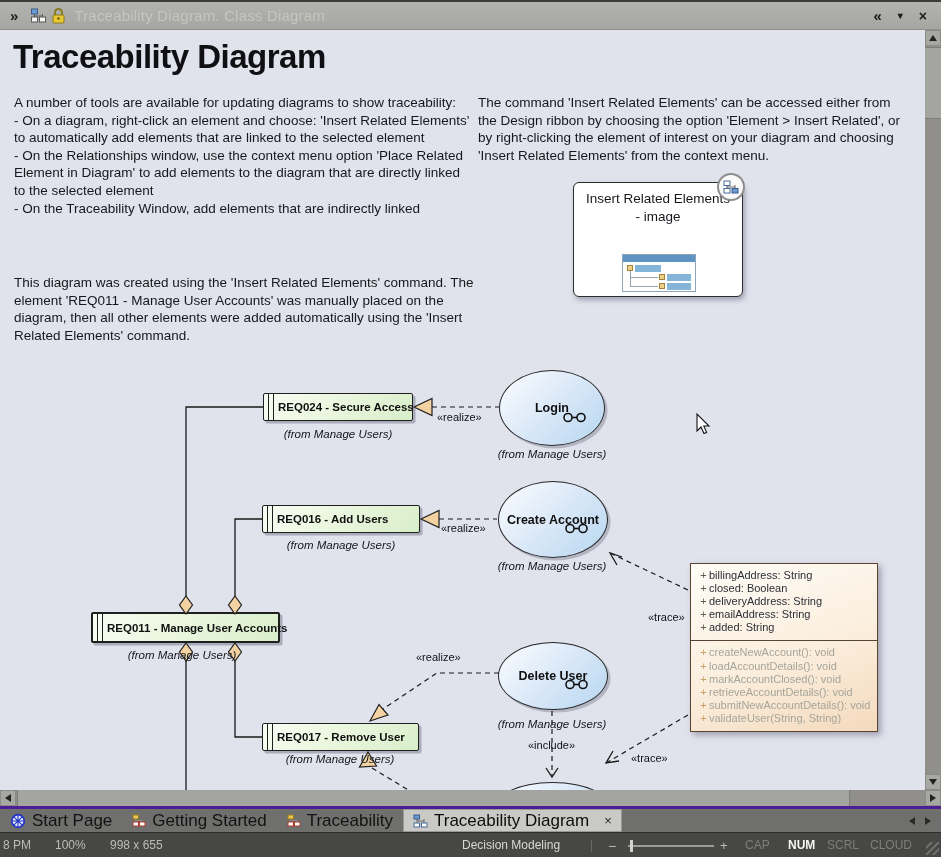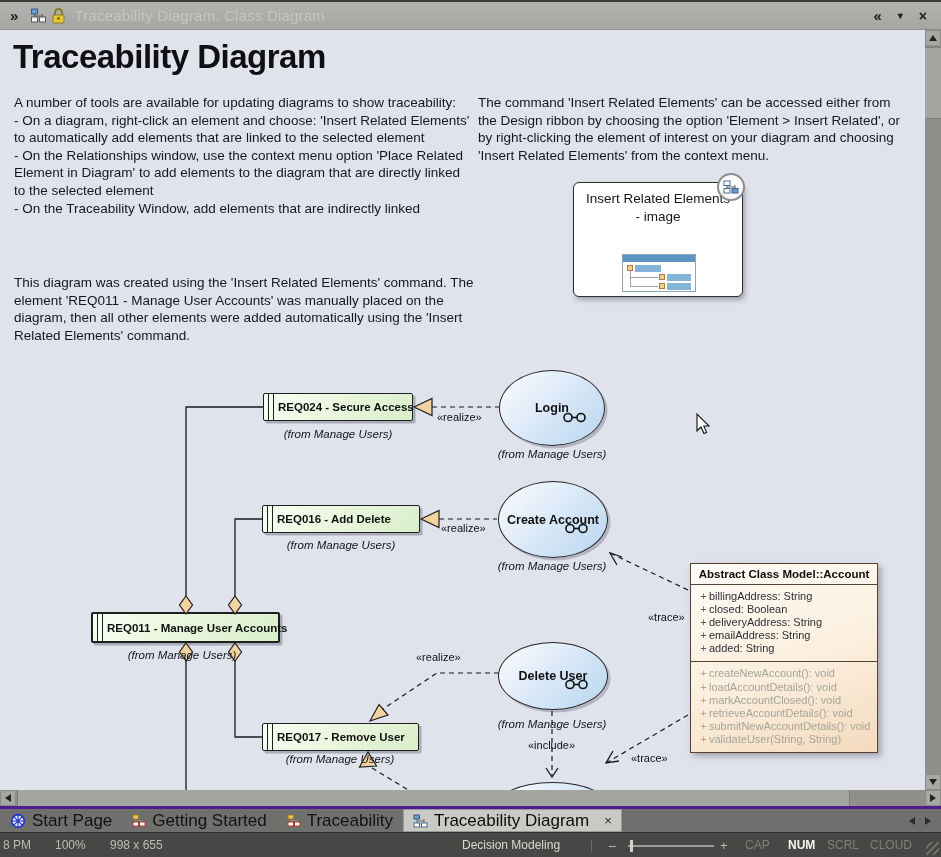--- a/index.html
+++ b/index.html
@@ -224,21 +224,21 @@
       </g>
       <g transform="translate(697,384)">
         <polygon points="0,0 0,17 4,13 7,19.5 9.6,18.4 6.8,12 12,12" fill="#fff" stroke="#111" stroke-width="1.1"></polygon>
       </g>
     </svg>
 
     <div class="req" id="req024">
         <span>REQ024 - Secure Access</span>
       </div>
     <div class="req" id="req016">
-        <span>REQ016 - Add Delete</span>
+        <span>REQ016 - Add Users</span>
       </div>
     <div class="req" id="req011">
         <span>REQ011 - Manage User Accounts</span>
       </div>
     <div class="req" id="req017">
         <span>REQ017 - Remove User</span>
       </div>
 
     <div class="uc" id="uc-login">
       <span>Login</span>
@@ -260,21 +260,20 @@
       <span>Delete User</span>
       <svg class="uc-glyph" width="26" height="11" viewBox="0 0 26 11">
         <circle cx="6" cy="5.5" r="4" fill="none" stroke="#111" stroke-width="1.6"></circle>
         <circle cx="19" cy="5.5" r="4" fill="none" stroke="#111" stroke-width="1.6"></circle>
         <line x1="10" y1="5.5" x2="15" y2="5.5" stroke="#111" stroke-width="1.6"></line>
       </svg>
     </div>
     <div class="uc" id="uc-bottom"></div>
 
     <div id="cls">
-      <div id="cls-h">Abstract Class Model::Account</div>
       <div class="cls-sec" id="cls-attrs">
         <div class="crow attr">
             <span class="plus">+</span>
             <span>billingAddress: String</span>
           </div>
         <div class="crow attr">
             <span class="plus">+</span>
             <span>closed: Boolean</span>
           </div>
         <div class="crow attr">

